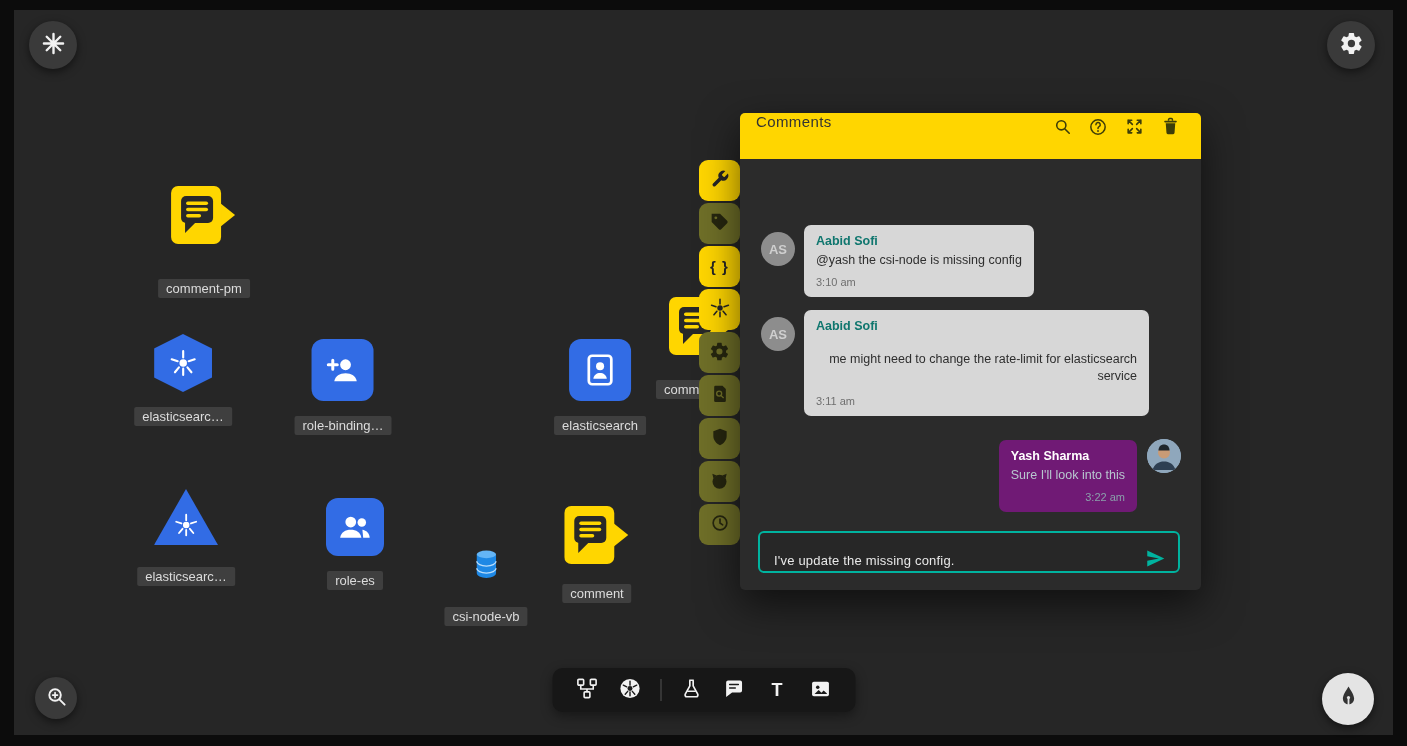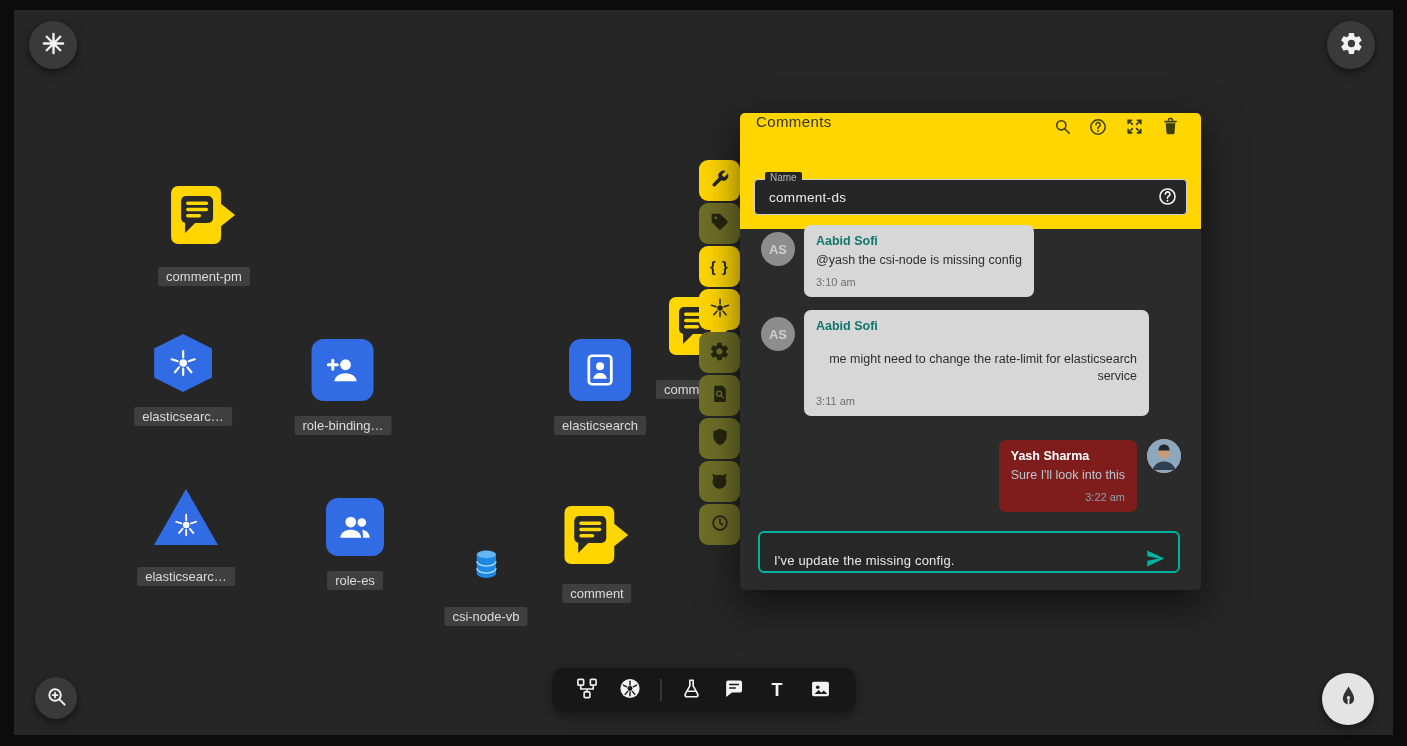--- a/index.html
+++ b/index.html
@@ -34,21 +34,21 @@
   .name-wrap{position:relative;height:36px;}
   .name-wrap .flabel{position:absolute;left:11px;top:-7px;font-size:10px;color:#b5b5b5;background:#262626;padding:0 5px;border-radius:2px;z-index:2;}
   .name-input{width:100%;height:36px;box-sizing:border-box;background:#262626;border:1px solid #d2d2d2;border-radius:4px;color:#ececec;font-size:13.5px;padding:0 40px 0 14px;font-family:"Liberation Sans",sans-serif;letter-spacing:.3px;}
   .name-help{position:absolute;right:8px;top:7px;background:none;border:none;color:#f5f5f5;width:24px;height:24px;padding:0;cursor:pointer;}
 
   .avatar{position:absolute;width:34px;height:34px;border-radius:50%;background:#8d8d8d;color:#cfcfcf;font-size:13px;font-weight:bold;display:flex;align-items:center;justify-content:center;}
   .bubble{position:absolute;background:#d7d7d7;border-radius:7px;padding:9px 12px;box-sizing:border-box;color:#2e2e2e;}
   .bubble .bname{font-size:12.5px;font-weight:bold;color:#0f766e;}
   .bubble .btext{font-size:12.5px;margin-top:4px;line-height:1.35;}
   .bubble .btime{font-size:11px;color:#6f6f6f;margin-top:7px;}
-  .bubble.right{background:#7f1d1d;color:#b8c7cf;}
+  .bubble.right{background:#701a75;color:#b8c7cf;}
   .bubble.right .bname{color:#ffffff;}
   .bubble.right .btext{color:#b8c7cf;}
   .bubble.right .btime{color:#8aa0ab;text-align:right;}
   .photo{overflow:hidden;background:#8fa7bc;}
 
   .composer{position:absolute;left:18px;top:418px;width:422px;height:42px;border:2px solid #00B39F;border-radius:6px;display:flex;align-items:center;box-sizing:border-box;background:#272727;padding:16px 8px 0 12px;}
   .composer input{flex:1;background:none;border:none;outline:none;color:#e8e8e8;font-size:13px;font-family:"Liberation Sans",sans-serif;letter-spacing:.2px;}
   .send-btn{background:none;border:none;color:#00B39F;width:30px;height:30px;display:flex;align-items:center;justify-content:center;cursor:pointer;padding:0;}
 
   
@@ -213,21 +213,21 @@
     <span><svg width="23" height="23">
           <use href="#s-zoom-in"></use>
         </svg></span>
   </button>
   <button class="fab light" style="left:1322px;top:673px;width:52px;height:52px;">
     <span><svg width="27" height="27">
           <use href="#s-pen"></use>
         </svg></span>
   </button>
 
-  <div class="node" style="left:204px;top:186px;">
+  <div class="node" style="left:204px;top:186px;gap:12px;">
     <span><svg width="66" height="60">
           <use href="#s-comment-node"></use>
         </svg></span>
     <div class="nlabel" style="margin-top:17px;">comment-pm</div>
   </div>
 
   <div class="node" style="left:183px;top:334px;">
     <div class="hexagon" style="width:58px;height:58px;">
       <svg width="30" height="30">
           <use href="#s-wheel"></use>
@@ -358,29 +358,20 @@
               <use href="#s-expand"></use>
             </svg></span>
         </button>
       <button class="hbtn">
           <span><svg width="19" height="19">
               <use href="#s-trash"></use>
             </svg></span>
         </button>
     </div>
 
-    <div class="name-section">
-      <div class="name-wrap">
-        <span class="flabel">Name</span>
-        <input class="name-input" type="text" value="comment-ds" style="">
-        <button class="name-help"><span><svg width="21" height="21">
-                <use href="#s-question"></use>
-              </svg></span></button>
-      </div>
-    </div>
 
     <div class="avatar" style="left:21px;top:119px;">
         <span>AS</span>
       </div>
     <div class="bubble" style="left:64px;top:112px;white-space:nowrap;">
       <div class="bname">Aabid Sofi</div>
       <div class="btext">@yash the csi-node is missing config</div>
       <div class="btime">3:10 am</div>
     </div>
 

